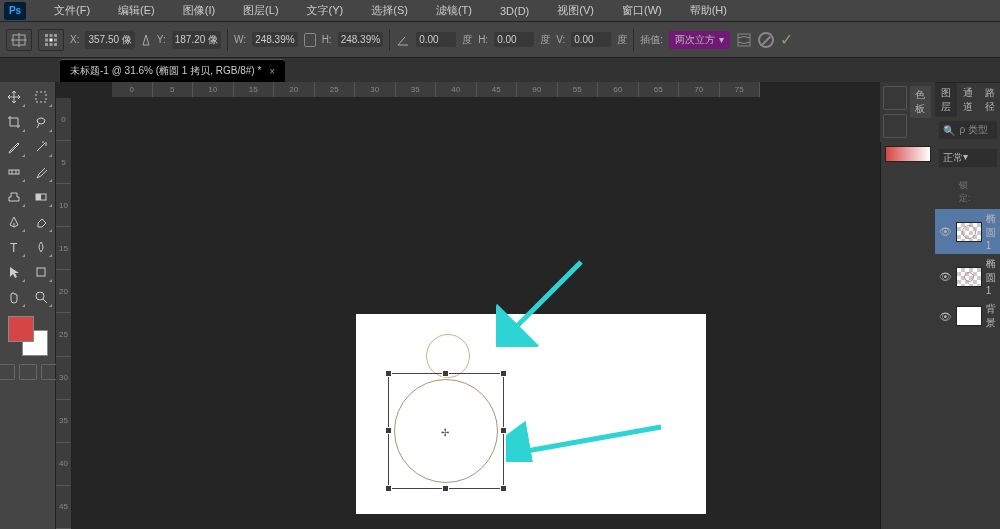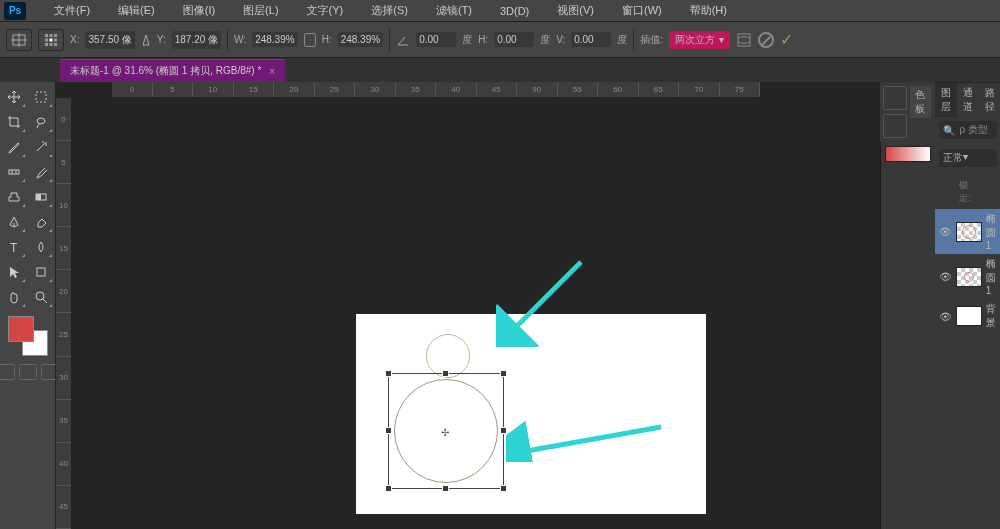--- a/index.html
+++ b/index.html
@@ -6,26 +6,26 @@
 body{width:1000px;height:529px;background:#323232;color:#b8b8b8;font-size:11px;overflow:hidden;position:relative;}
 .menubar{height:22px;background:#454545;display:flex;align-items:center;padding:0 4px;gap:16px;border-bottom:1px solid #222;}
 .ps-logo{width:22px;height:18px;background:#001e36;color:#31a8ff;font-weight:bold;display:flex;align-items:center;justify-content:center;font-size:10px;border-radius:2px;margin-right:6px;}
 .menu-item{padding:2px 6px;color:#ccc;font-size:11px;cursor:default;}
 .options-bar{height:36px;background:#454545;display:flex;align-items:center;padding:0 6px;gap:6px;border-bottom:1px solid #222;font-size:10px;}
 .opt-icon{width:26px;height:22px;display:flex;align-items:center;justify-content:center;border:1px solid #2a2a2a;border-radius:2px;}
 .opt-label{color:#aaa;font-size:10px;}
 .opt-val{background:#383838;padding:2px 3px;border-radius:2px;color:#ccc;font-size:10px;min-width:40px;display:inline-block;}
 .opt-sep{width:1px;height:22px;background:#2a2a2a;}
 .link-icon{width:12px;height:14px;border:1px solid #888;border-radius:2px;}
-.dropdown{background:#be185d;padding:2px 6px;border-radius:2px;display:flex;align-items:center;gap:4px;}
+.dropdown{background:#701a75;padding:2px 6px;border-radius:2px;display:flex;align-items:center;gap:4px;}
 .check-icon{color:#7ab05c;font-size:16px;}
 .cancel-icon{width:16px;height:16px;border:2px solid #888;border-radius:50%;position:relative;}
 .cancel-icon::after{content:"";position:absolute;top:50%;left:0;right:0;height:2px;background:#888;transform:rotate(-45deg);}
 .tab-bar{height:24px;background:#323232;display:flex;align-items:flex-end;padding-left:60px;}
-.doc-tab{background:#701a75;padding:4px 10px;font-size:10px;color:#ccc;display:flex;align-items:center;gap:8px;border-top:1px solid #555;border-radius:3px 3px 0 0;}
+.doc-tab{background:#000000;padding:4px 10px;font-size:10px;color:#ccc;display:flex;align-items:center;gap:8px;border-top:1px solid #555;border-radius:3px 3px 0 0;}
 .close-x{color:#999;cursor:default;}
 .main-row{display:flex;height:447px;}
 .tools{width:56px;background:#454545;border-right:1px solid #222;display:flex;flex-direction:column;align-items:center;padding-top:4px;}
 .tool-grid{display:grid;grid-template-columns:24px 24px;gap:3px 3px;}
 .tool{width:24px;height:22px;display:flex;align-items:center;justify-content:center;border-radius:2px;position:relative;}
 .tool .tri{position:absolute;right:1px;bottom:1px;width:0;height:0;border-left:3px solid transparent;border-bottom:3px solid #999;}
 .swatches{margin-top:8px;position:relative;width:40px;height:40px;}
 .swatch-fg{position:absolute;top:0;left:0;width:26px;height:26px;border:1px solid #888;}
 .swatch-bg{position:absolute;bottom:0;right:0;width:26px;height:26px;background:#fff;border:1px solid #888;}
 .mini-tools{margin-top:8px;display:flex;gap:4px;}

